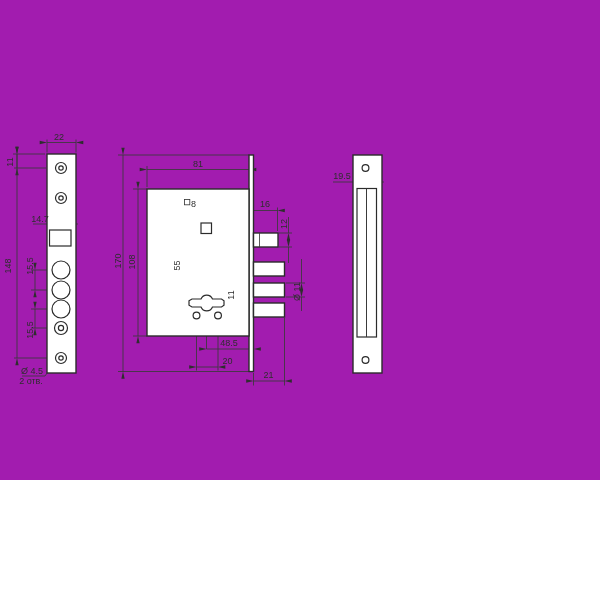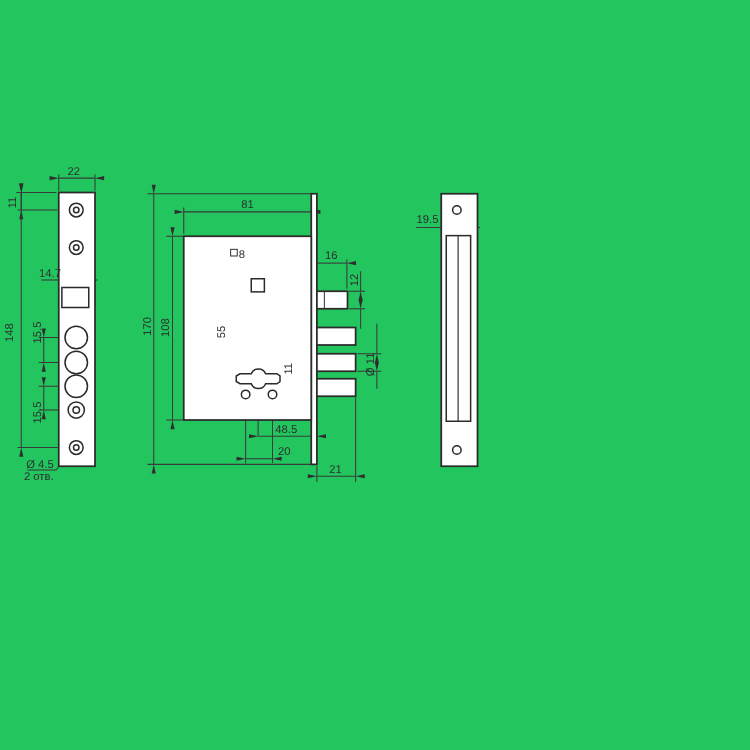--- a/index.html
+++ b/index.html
@@ -1,16 +1,16 @@
 <!DOCTYPE html>
 <html><head>
 <meta charset="utf-8">
 <style>
   html,body{margin:0;padding:0;background:#ffffff;}
-  .stage{position:relative;width:600px;height:600px;background:#22c55e;overflow:hidden;
+  .stage{position:relative;width:600px;height:480px;background:#a21caf;overflow:hidden;
          font-family:"Liberation Sans","DejaVu Sans",sans-serif;}
   svg{display:block}
   .o{stroke:#2b2b2b;stroke-width:1.4;fill:#fff}
   .o2{stroke:#2b2b2b;stroke-width:1.2;fill:#fff}
   .t{stroke:#3a3a3a;stroke-width:0.85;fill:none}
   .lbl{font-size:9px;fill:#2e2e2e;}
   .arrfill{fill:#2e2e2e}
 </style>
 </head>
 <body>

